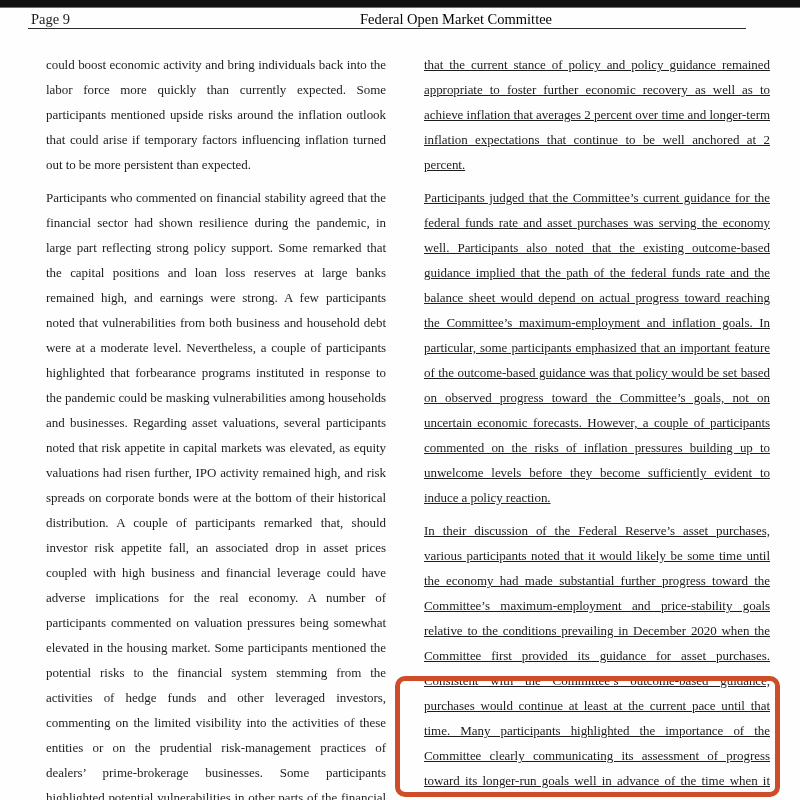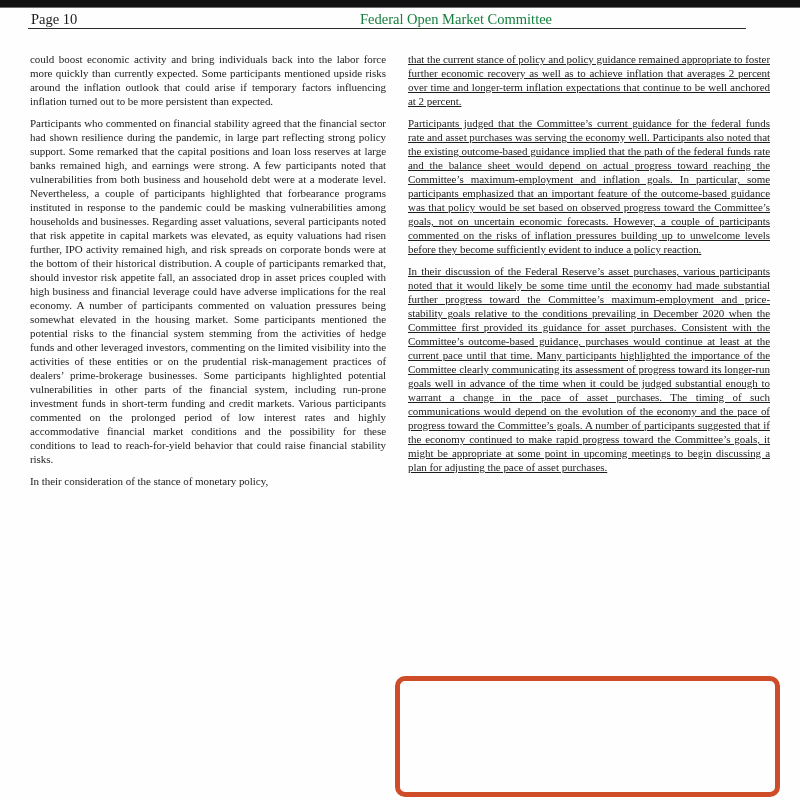--- a/index.html
+++ b/index.html
@@ -37,21 +37,21 @@
     font-size: 14.5px;
     color: #1c1c1c;
     white-space: nowrap;
   }
   .header-title {
     position: absolute;
     left: 456px;
     top: 11px;
     transform: translateX(-50%);
     font-size: 14.5px;
-    color: #15803d;
+    color: #000000;
     white-space: nowrap;
   }
   .header-rule {
     position: absolute;
     left: 28px;
     top: 28px;
     width: 718px;
     height: 0;
     border-top: 1.7px solid #2c2c2c;
   }
@@ -60,24 +60,24 @@
     top: 52px;
     left: 30px;
     width: 740px;
     display: flex;
     gap: 22px;
   }
   .col { flex: none; }
   .col-left  { width: 356px; }
   .col-right { width: 362px; text-decoration: underline; }
   .col p {
-    margin: 0 0 8px 0;
+    margin: 0 0 8px 16px;
     text-align: justify;
-    font-size: 11px;
-    line-height: 14px;
+    font-size: 13px;
+    line-height: 25px;
     letter-spacing: -0.05px;
   }
   .highlight-box {
     position: absolute;
     left: 395px;
     top: 676px;
     width: 385px;
     height: 121px;
     box-sizing: border-box;
     border: 5px solid #ce4c28;
@@ -87,21 +87,21 @@
   }
 </style>
 </head>
 <body>
 
 <div class="page">
 
   <div class="top-bar"></div>
 
   <div class="header">
-    <span class="page-num">Page 10</span>
+    <span class="page-num">Page 9</span>
     <span class="header-title">Federal Open Market Committee</span>
     <div class="header-rule"></div>
   </div>
 
   <div class="body">
 
     <div class="col col-left">
       <p>could boost economic activity and bring individuals back into the labor force more quickly than currently expected. Some participants mentioned upside risks around the inflation outlook that could arise if temporary factors influencing inflation turned out to be more persistent than expected.</p>
       <p>Participants who commented on financial stability agreed that the financial sector had shown resilience during the pandemic, in large part reflecting strong policy support. Some remarked that the capital positions and loan loss reserves at large banks remained high, and earnings were strong. A few participants noted that vulnerabilities from both business and household debt were at a moderate level. Nevertheless, a couple of participants highlighted that forbearance programs instituted in response to the pandemic could be masking vulnerabilities among households and businesses. Regarding asset valuations, several participants noted that risk appetite in capital markets was elevated, as equity valuations had risen further, IPO activity remained high, and risk spreads on corporate bonds were at the bottom of their historical distribution. A couple of participants remarked that, should investor risk appetite fall, an associated drop in asset prices coupled with high business and financial leverage could have adverse implications for the real economy. A number of participants commented on valuation pressures being somewhat elevated in the housing market. Some participants mentioned the potential risks to the financial system stemming from the activities of hedge funds and other leveraged investors, commenting on the limited visibility into the activities of these entities or on the prudential risk-management practices of dealers’ prime-brokerage businesses. Some participants highlighted potential vulnerabilities in other parts of the financial system, including run-prone investment funds in short-term funding and credit markets. Various participants commented on the prolonged period of low interest rates and highly accommodative financial market conditions and the possibility for these conditions to lead to reach-for-yield behavior that could raise financial stability risks.</p>
       <p>In their consideration of the stance of monetary policy,</p>

